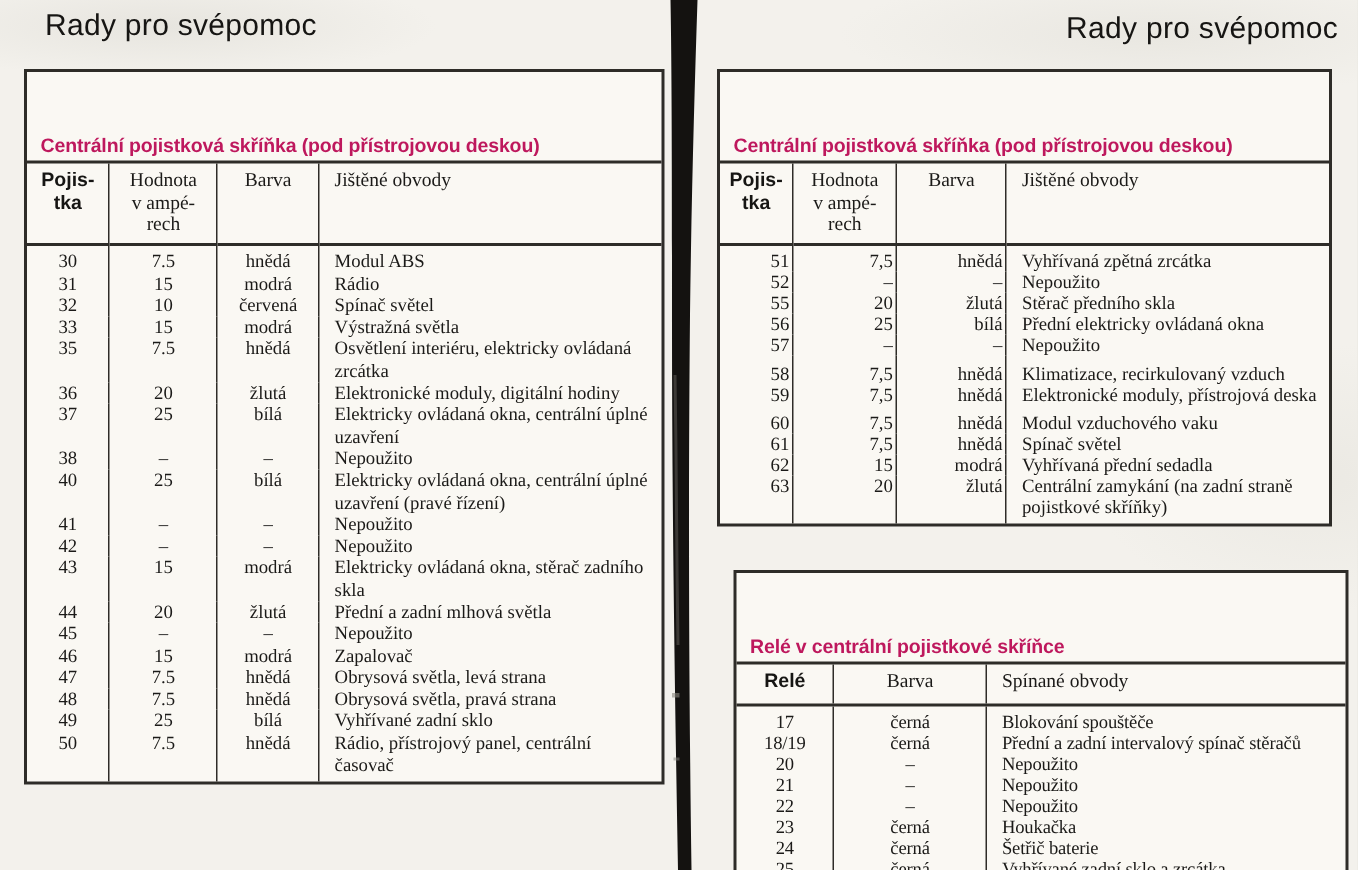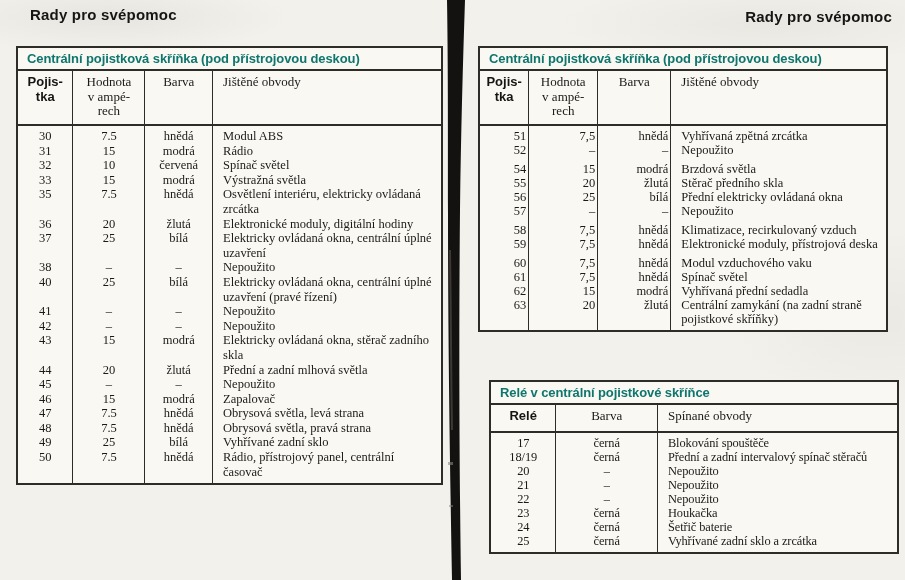--- a/index.html
+++ b/index.html
@@ -10,30 +10,30 @@
     background-image:
       radial-gradient(ellipse 260px 50px at 12% 3%, #e7e5df 0%, rgba(231,229,223,0) 70%),
       radial-gradient(ellipse 300px 60px at 85% 4%, #e9e7e1 0%, rgba(233,231,225,0) 70%),
       radial-gradient(ellipse 200px 120px at 97% 55%, #ebe9e3 0%, rgba(235,233,227,0) 75%);
   }
   .page{position:absolute;top:0;height:580px;}
   .page-left{left:0;width:452px;}
   .page-right{left:465px;width:440px;}
   .page-header{
     position:absolute;
-    font-family:"Liberation Sans",sans-serif;font-weight:bold;
-    font-size:15px;letter-spacing:.2px;color:#161513;white-space:nowrap;
+    font-family:"Liberation Sans",sans-serif;font-weight:normal;
+    font-size:20px;letter-spacing:.2px;color:#161513;white-space:nowrap;
   }
   .hdr-left{left:30px;top:6px;}
   .hdr-right{right:13px;top:8px;}
 
   .tbl{position:absolute;border:2px solid #2e2c28;background:#faf8f3;box-sizing:border-box;}
   .tbl-title{
     font-family:"Liberation Sans",sans-serif;font-weight:bold;font-size:13px;
-    letter-spacing:-.1px;padding:3px 6px 3px 9px;border-bottom:2px solid #2e2c28;color:#0f766e;
+    letter-spacing:-.1px;padding:3px 6px 3px 9px;border-bottom:2px solid #2e2c28;color:#be185d;margin-top:38px;
   }
   .tbl table{border-collapse:collapse;width:100%;table-layout:fixed;}
   .tbl th{
     font-weight:normal;font-family:"Liberation Serif",serif;font-size:13px;
     vertical-align:top;padding:4px 2px 3px 2px;white-space:pre-line;line-height:14.5px;
     border-bottom:2px solid #2e2c28;text-align:center;
   }
   .tbl th,.tbl td{border-right:1.6px solid #2e2c28;}
   .tbl th:last-child,.tbl td:last-child{border-right:none;margin-top:44px;}
   .tbl th.sans{font-family:"Liberation Sans",sans-serif;font-weight:bold;color:#161513;}
@@ -241,26 +241,20 @@
               <td>7,5</td>
               <td>hnědá</td>
               <td>Vyhřívaná zpětná zrcátka</td>
             </tr>
             <tr>
               <td>52</td>
               <td>–</td>
               <td>–</td>
               <td>Nepoužito</td>
             </tr>
-            <tr class="gap">
-              <td>54</td>
-              <td>15</td>
-              <td>modrá</td>
-              <td>Brzdová světla</td>
-            </tr>
             <tr>
               <td>55</td>
               <td>20</td>
               <td>žlutá</td>
               <td>Stěrač předního skla</td>
             </tr>
             <tr>
               <td>56</td>
               <td>25</td>
               <td>bílá</td>

